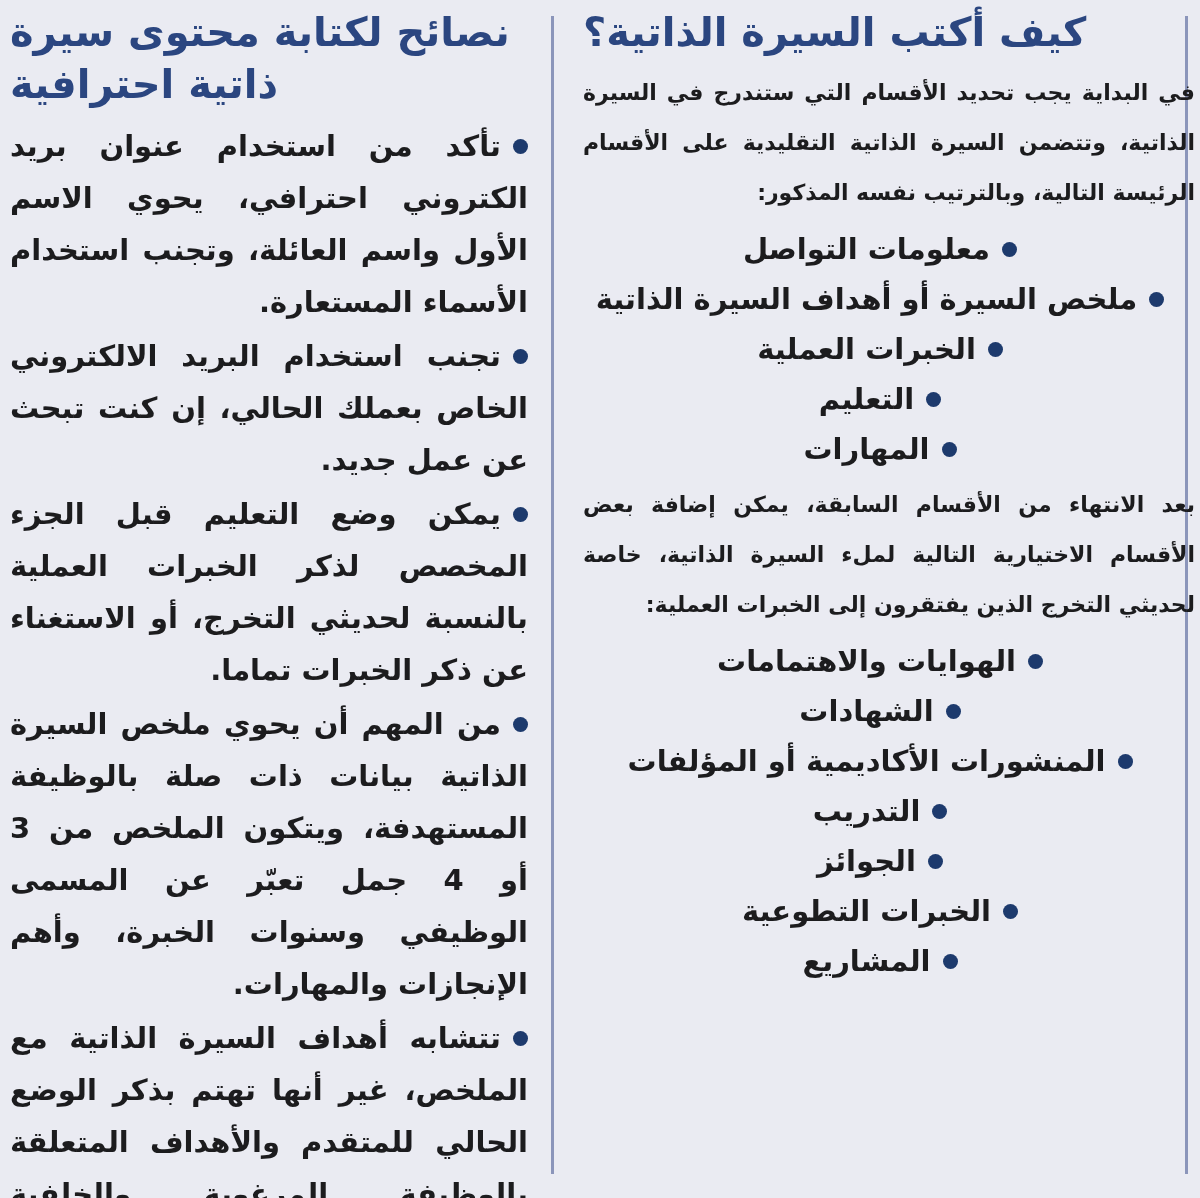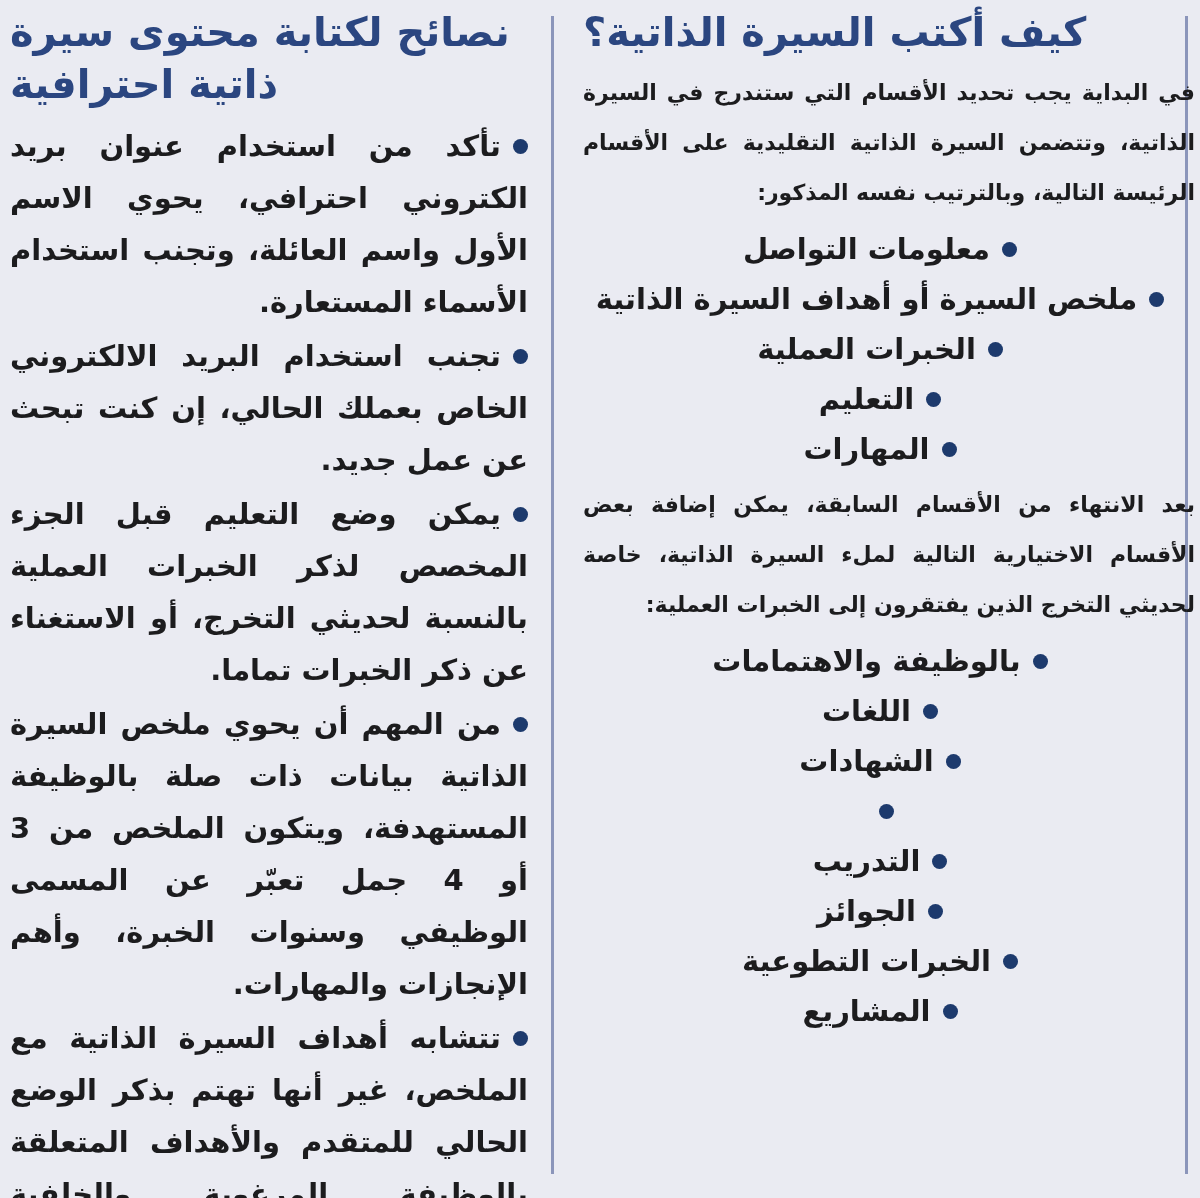--- a/index.html
+++ b/index.html
@@ -79,24 +79,23 @@
 
   <li><span class="dot"></span><span>معلومات التواصل</span></li>
       <li><span class="dot"></span><span>ملخص السيرة أو أهداف السيرة الذاتية</span></li>
       <li><span class="dot"></span><span>الخبرات العملية</span></li>
       <li><span class="dot"></span><span>التعليم</span></li>
       <li><span class="dot"></span><span>المهارات</span></li>
     </ul>
   <p class="body-par">بعد الانتهاء من الأقسام السابقة، يمكن إضافة بعض الأقسام الاختيارية التالية لملء السيرة الذاتية، خاصة لحديثي التخرج الذين يفتقرون إلى الخبرات العملية:</p>
   <ul class="sections">
 
-  <li><span class="dot"></span><span>بالوظيفة والاهتمامات</span></li>
-      <li><span class="dot"></span><span>اللغات</span></li>
+  <li><span class="dot"></span><span>الهوايات والاهتمامات</span></li>
       <li><span class="dot"></span><span>الشهادات</span></li>
-      <li><span class="dot"></span></li>
+      <li><span class="dot"></span><span>المنشورات الأكاديمية أو المؤلفات</span></li>
       <li><span class="dot"></span><span>التدريب</span></li>
       <li><span class="dot"></span><span>الجوائز</span></li>
       <li><span class="dot"></span><span>الخبرات التطوعية</span></li>
       <li><span class="dot"></span><span>المشاريع</span></li>
     </ul>
 </section>
 
 <section class="col col-left">
   <h2 class="title">نصائح لكتابة محتوى سيرة ذاتية احترافية</h2>
   <ul class="tips">

